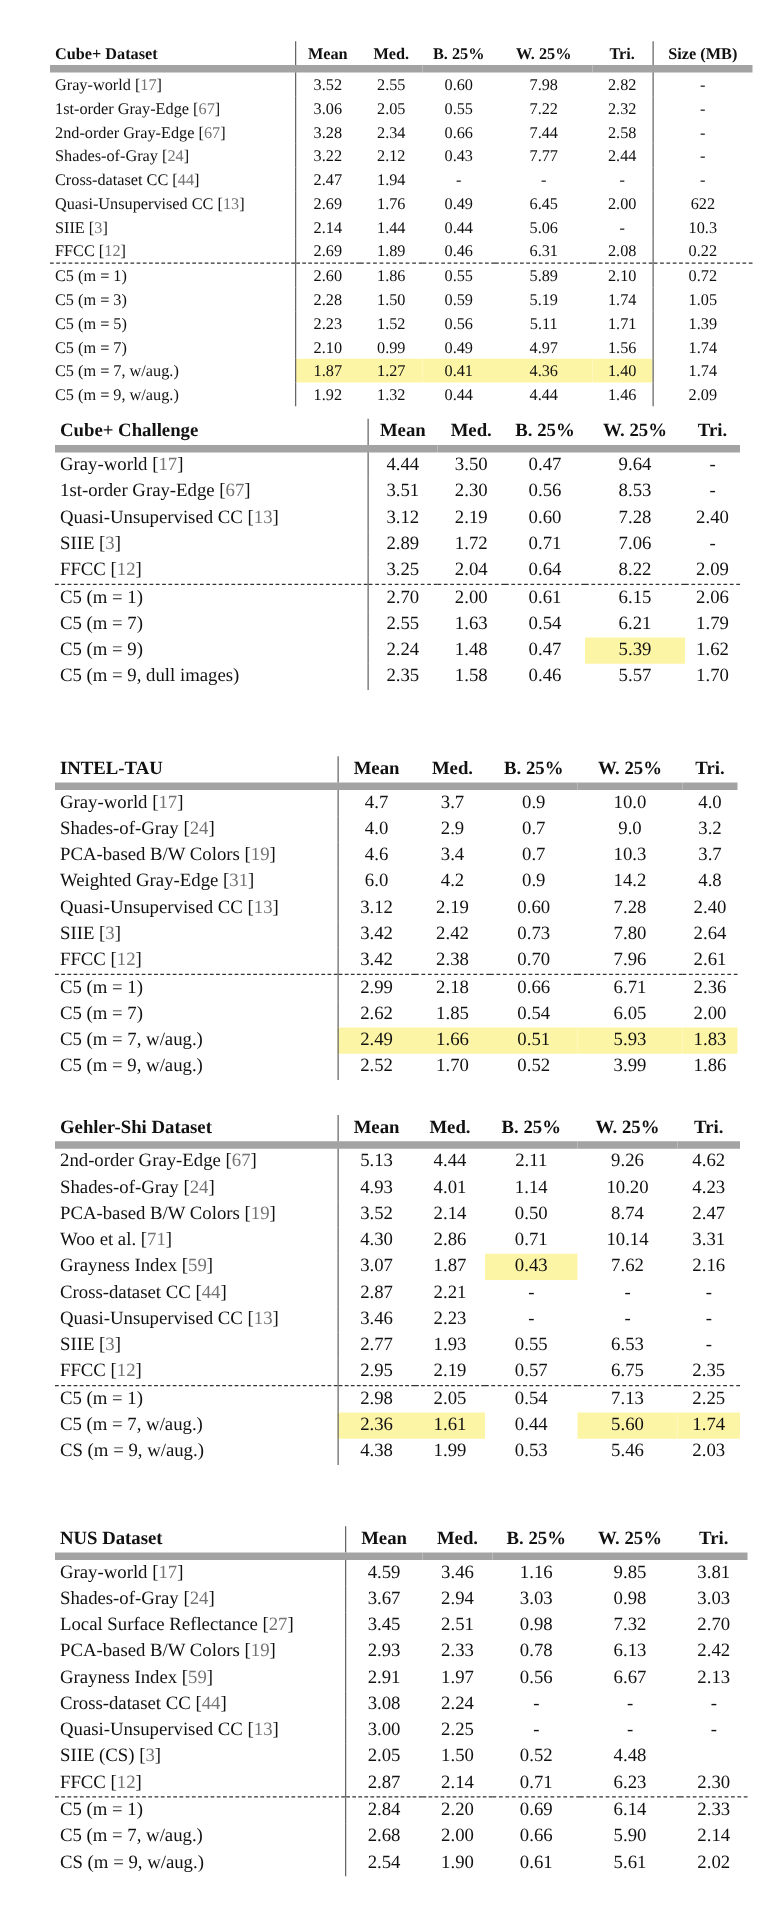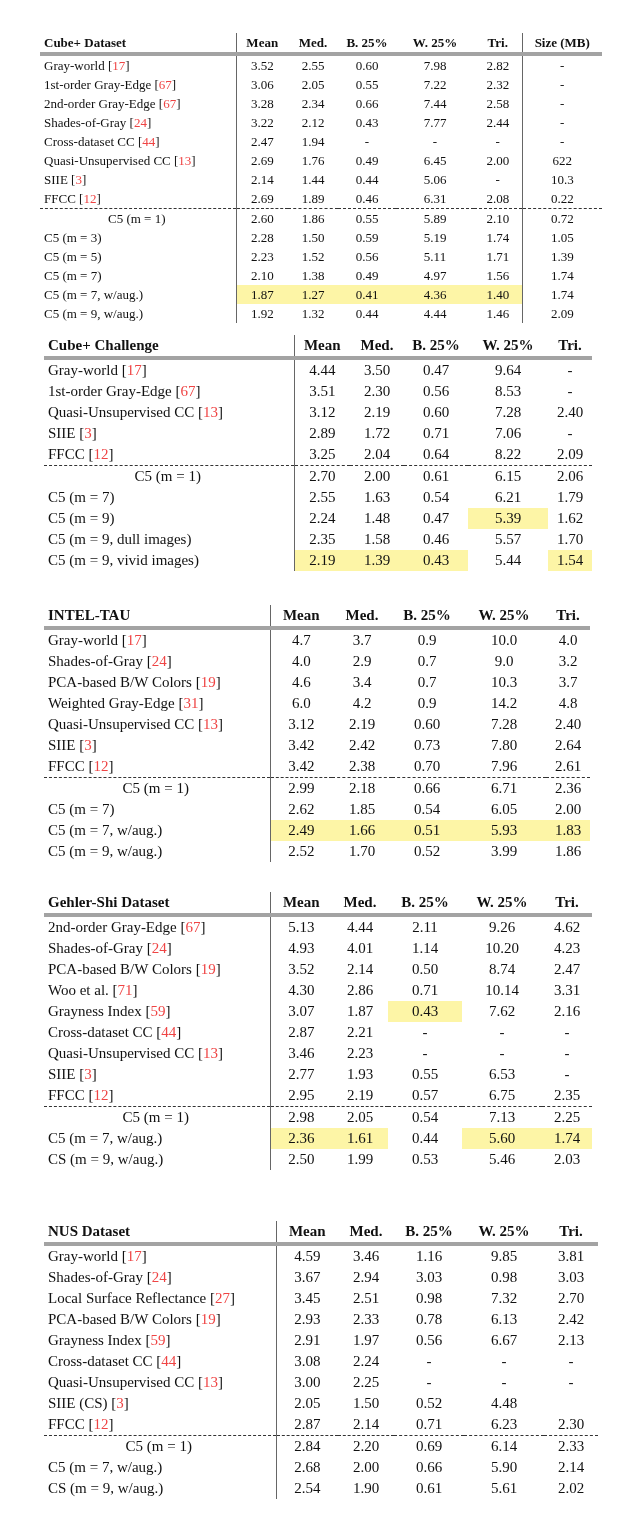--- a/index.html
+++ b/index.html
@@ -6,25 +6,25 @@
   body {
     width: 618px; height: 1524px; overflow: hidden; position: relative;
     font-family: "Liberation Serif", "DejaVu Serif", serif;
     color: #111; font-size: 15px;
   }
   .tbl { position: absolute; border-collapse: collapse; }
   .tbl td, .tbl th { padding: 0; white-space: nowrap; line-height: 21px; height: 21px; }
   .tbl th { font-weight: bold; }
   .tbl .m { text-align: left; padding-left: 4px; padding-right: 6px; }
   .tbl .n { text-align: center; }
-  .tbl thead tr { border-bottom: 4px solid #a3a3a3; }
+  .tbl thead tr { border-bottom: 6px solid #a3a3a3; }
   .tbl .vsep { border-left: 1.5px solid #666; }
-  .tbl tr.dash td { border-top: 1.5px dashed #333; text-align: center; }
+  .tbl tr.dash td { border-top: 1.5px dashed #333; }
   .hl { background: #fdf5a6; }
-  .ref { color: #ef4444; }
+  .ref { color: #737373; }
   #t1 { top: 33px; left: 40px; font-size: 13px; }
   #t1 td, #t1 th { line-height: 19px; height: 19px; }
   #t2 { top: 335px; left: 44px; }
   #t3 { top: 605px; left: 44px; }
   #t4 { top: 892px; left: 44px; }
   #t5 { top: 1221px; left: 44px; }
 </style>
 </head>
 <body>
 
@@ -145,21 +145,21 @@
         <td class="n vsep">2.23</td>
         <td class="n">1.52</td>
         <td class="n">0.56</td>
         <td class="n">5.11</td>
         <td class="n">1.71</td>
         <td class="n vsep">1.39</td>
       </tr>
     <tr>
         <td class="m">C5 (m = 7)</td>
         <td class="n vsep">2.10</td>
-        <td class="n">1.38</td>
+        <td class="n">0.99</td>
         <td class="n">0.49</td>
         <td class="n">4.97</td>
         <td class="n">1.56</td>
         <td class="n vsep">1.74</td>
       </tr>
     <tr>
         <td class="m">C5 (m = 7, w/aug.)</td>
         <td class="n vsep hl">1.87</td>
         <td class="n hl">1.27</td>
         <td class="n hl">0.41</td>
@@ -264,28 +264,20 @@
         <td class="n">1.62</td>
       </tr>
     <tr>
         <td class="m">C5 (m = 9, dull images)</td>
         <td class="n vsep">2.35</td>
         <td class="n">1.58</td>
         <td class="n">0.46</td>
         <td class="n">5.57</td>
         <td class="n">1.70</td>
       </tr>
-    <tr>
-        <td class="m">C5 (m = 9, vivid images)</td>
-        <td class="n vsep hl">2.19</td>
-        <td class="n hl">1.39</td>
-        <td class="n hl">0.43</td>
-        <td class="n">5.44</td>
-        <td class="n hl">1.54</td>
-      </tr>
   </tbody>
 </table>
 
 <table class="tbl" id="t3">
   <colgroup>
       <col style="width:226px">
       <col style="width:62px">
       <col style="width:60px">
       <col style="width:70px">
       <col style="width:84px">
@@ -496,21 +488,21 @@
     <tr>
         <td class="m">C5 (m = 7, w/aug.)</td>
         <td class="n vsep hl">2.36</td>
         <td class="n hl">1.61</td>
         <td class="n">0.44</td>
         <td class="n hl">5.60</td>
         <td class="n hl">1.74</td>
       </tr>
     <tr>
         <td class="m">CS (m = 9, w/aug.)</td>
-        <td class="n vsep">2.50</td>
+        <td class="n vsep">4.38</td>
         <td class="n">1.99</td>
         <td class="n">0.53</td>
         <td class="n">5.46</td>
         <td class="n">2.03</td>
       </tr>
   </tbody>
 </table>
 
 <table class="tbl" id="t5">
   <colgroup>

